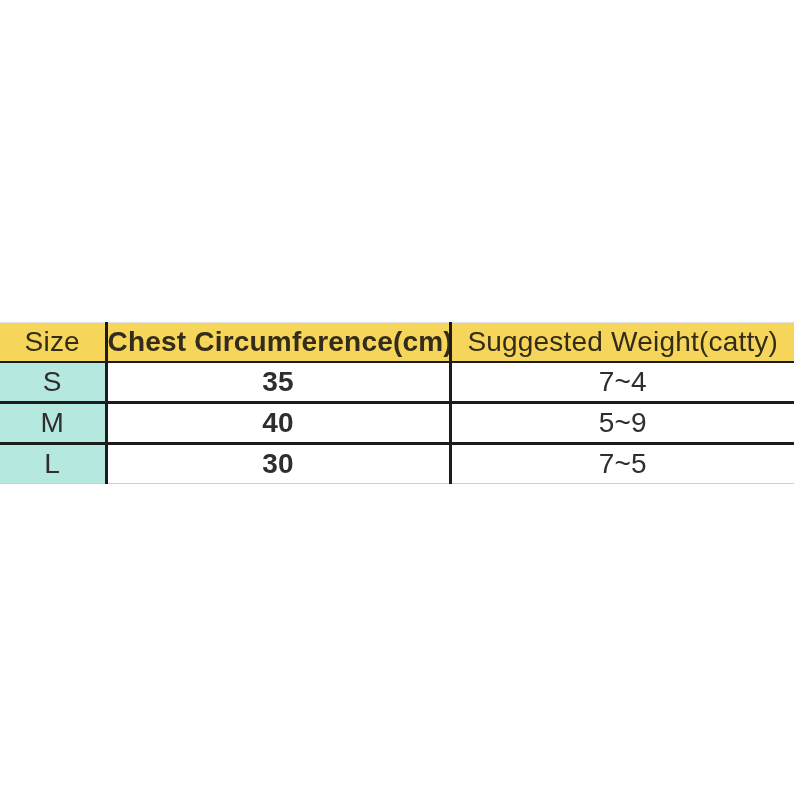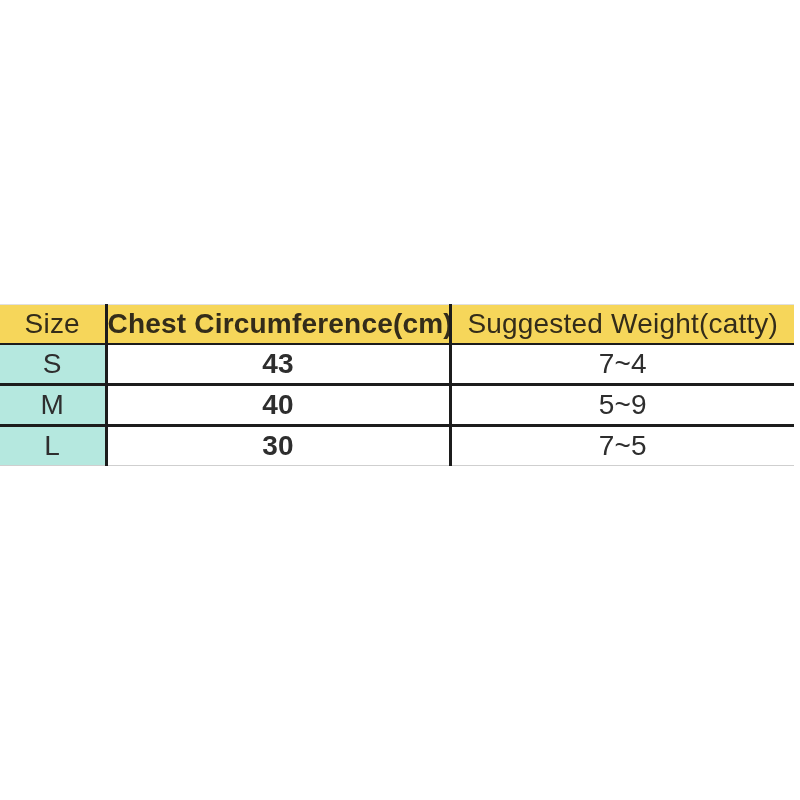--- a/index.html
+++ b/index.html
@@ -12,21 +12,21 @@
     font-family: "Liberation Sans", "DejaVu Sans", sans-serif;
   }
   .canvas {
     position: relative;
     width: 800px;
     height: 800px;
     background: #ffffff;
   }
   table.size-chart {
     position: absolute;
-    top: 304px;
+    top: 322px;
     left: 0;
     width: 794px;
     border-collapse: collapse;
     table-layout: fixed;
   }
   table.size-chart col.c-size   { width: 106px; }
   table.size-chart col.c-chest  { width: 344px; }
   table.size-chart col.c-weight { width: 344px; }
 
   table.size-chart th,
@@ -79,21 +79,21 @@
     <thead>
       <tr>
         <th class="col-size">Size</th>
         <th class="col-chest">Chest Circumference(cm)</th>
         <th class="col-weight">Suggested Weight(catty)</th>
       </tr>
     </thead>
     <tbody>
       <tr>
         <td class="col-size">S</td>
-        <td class="col-chest">43</td>
+        <td class="col-chest">35</td>
         <td class="col-weight">7~4</td>
       </tr>
       <tr>
         <td class="col-size">M</td>
         <td class="col-chest">40</td>
         <td class="col-weight">5~9</td>
       </tr>
       <tr>
         <td class="col-size">L</td>
         <td class="col-chest">30</td>

